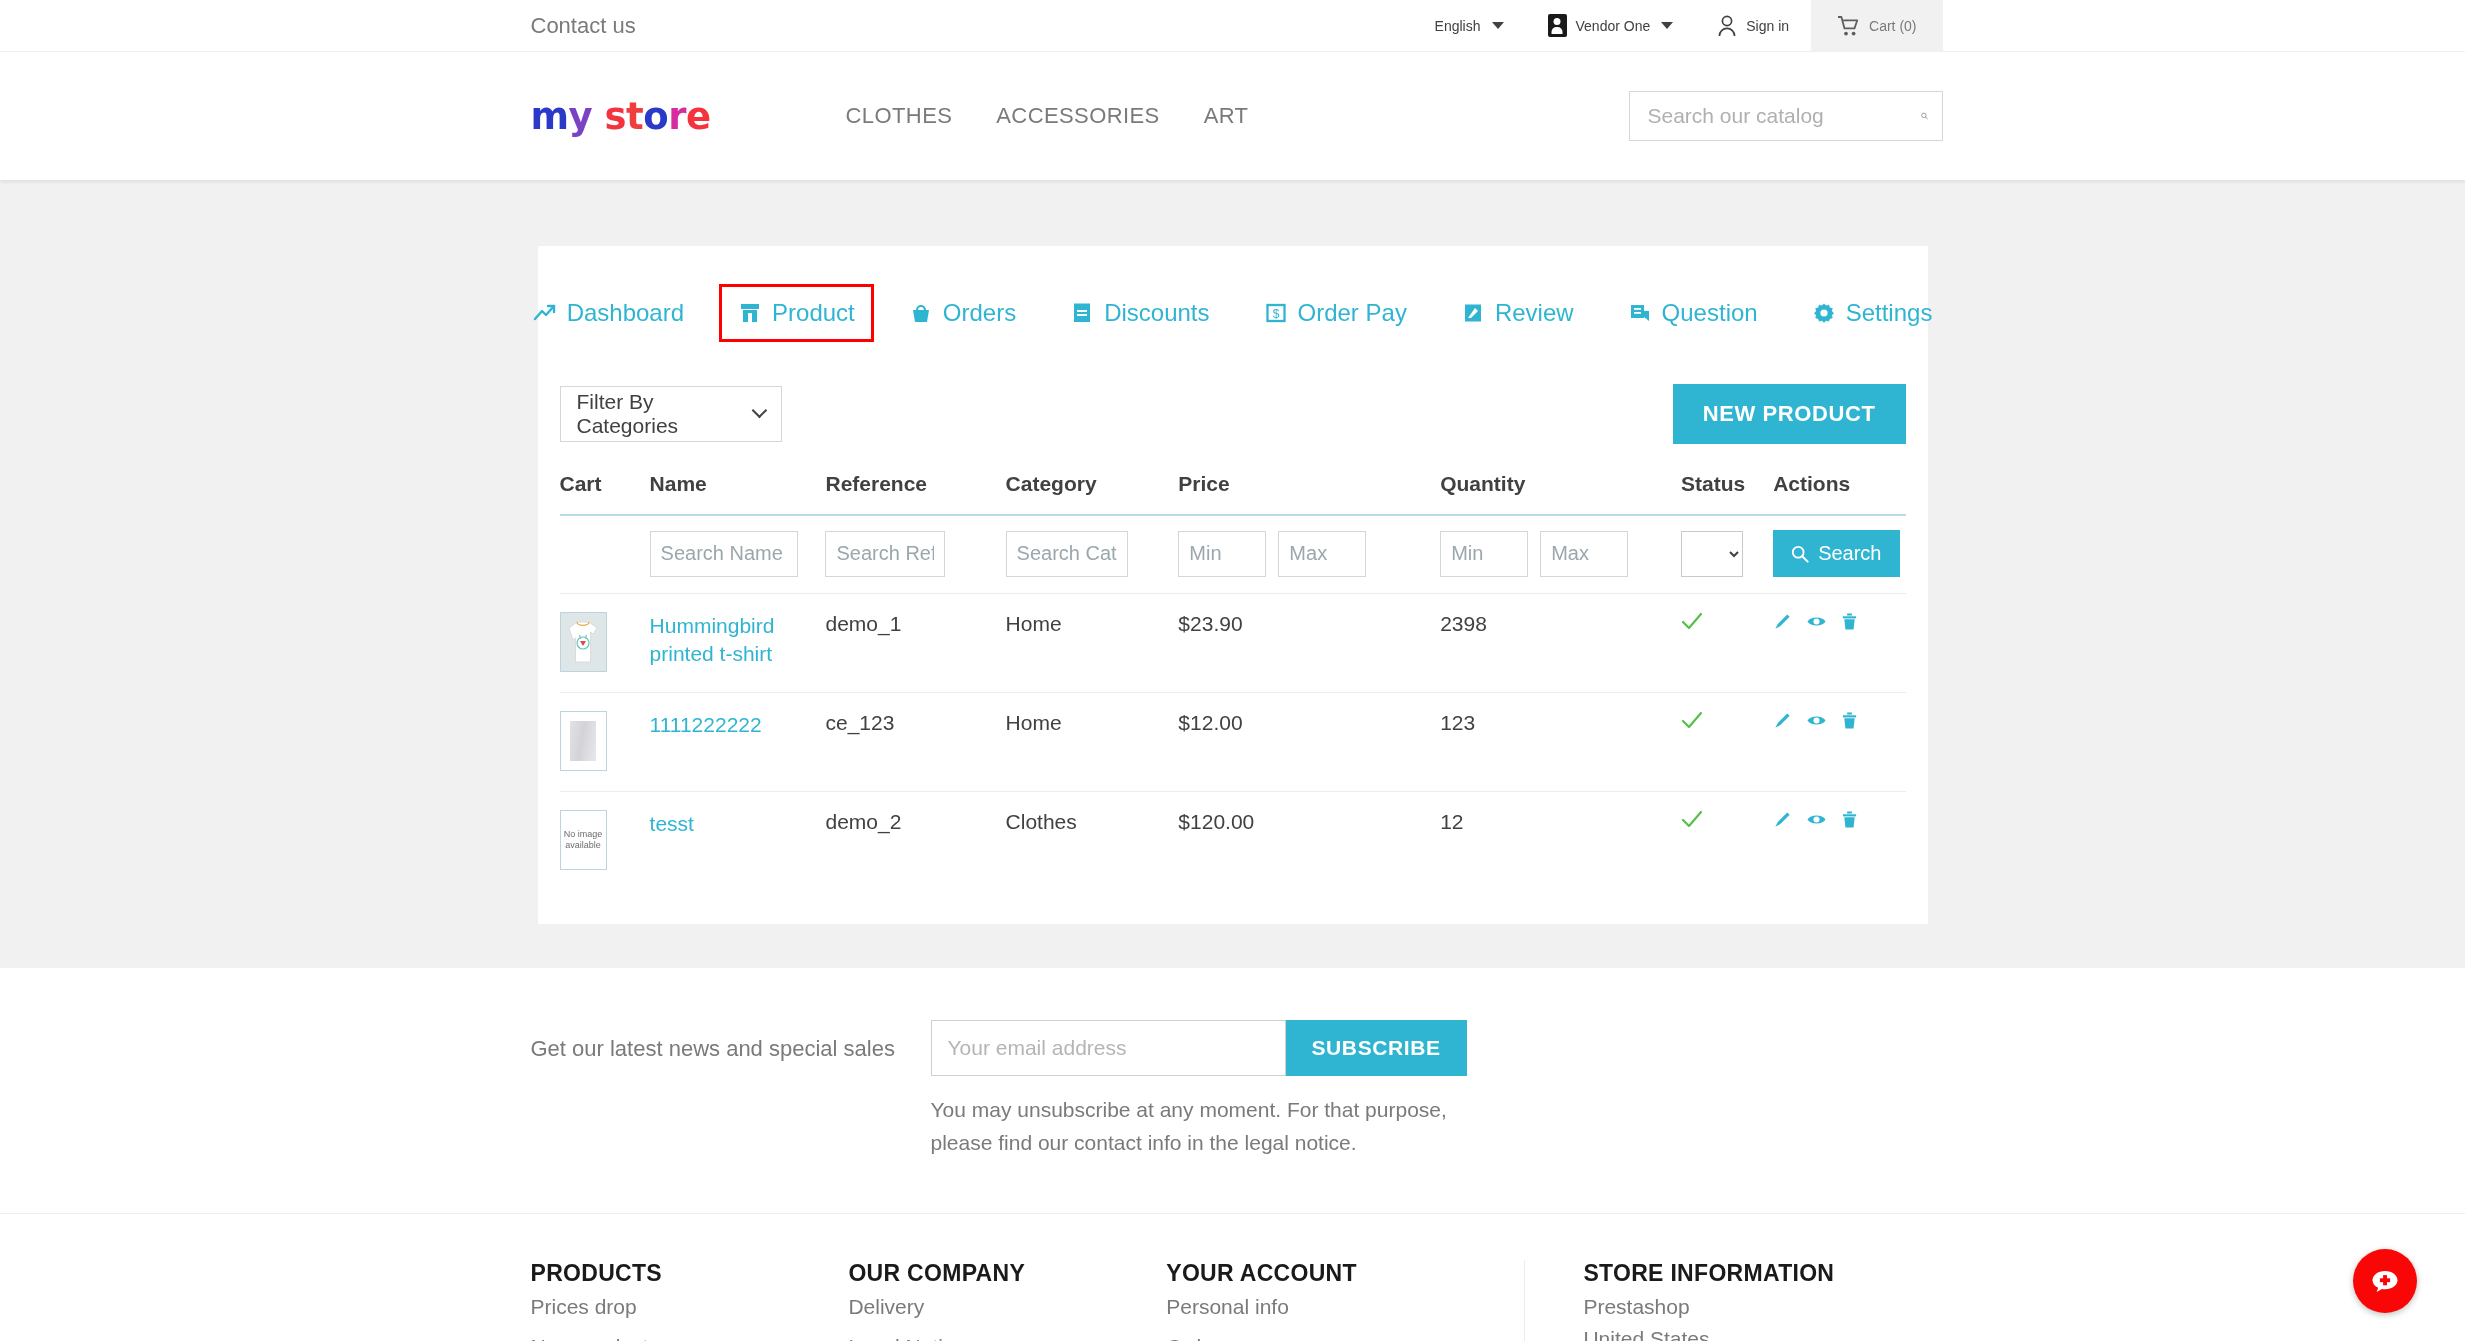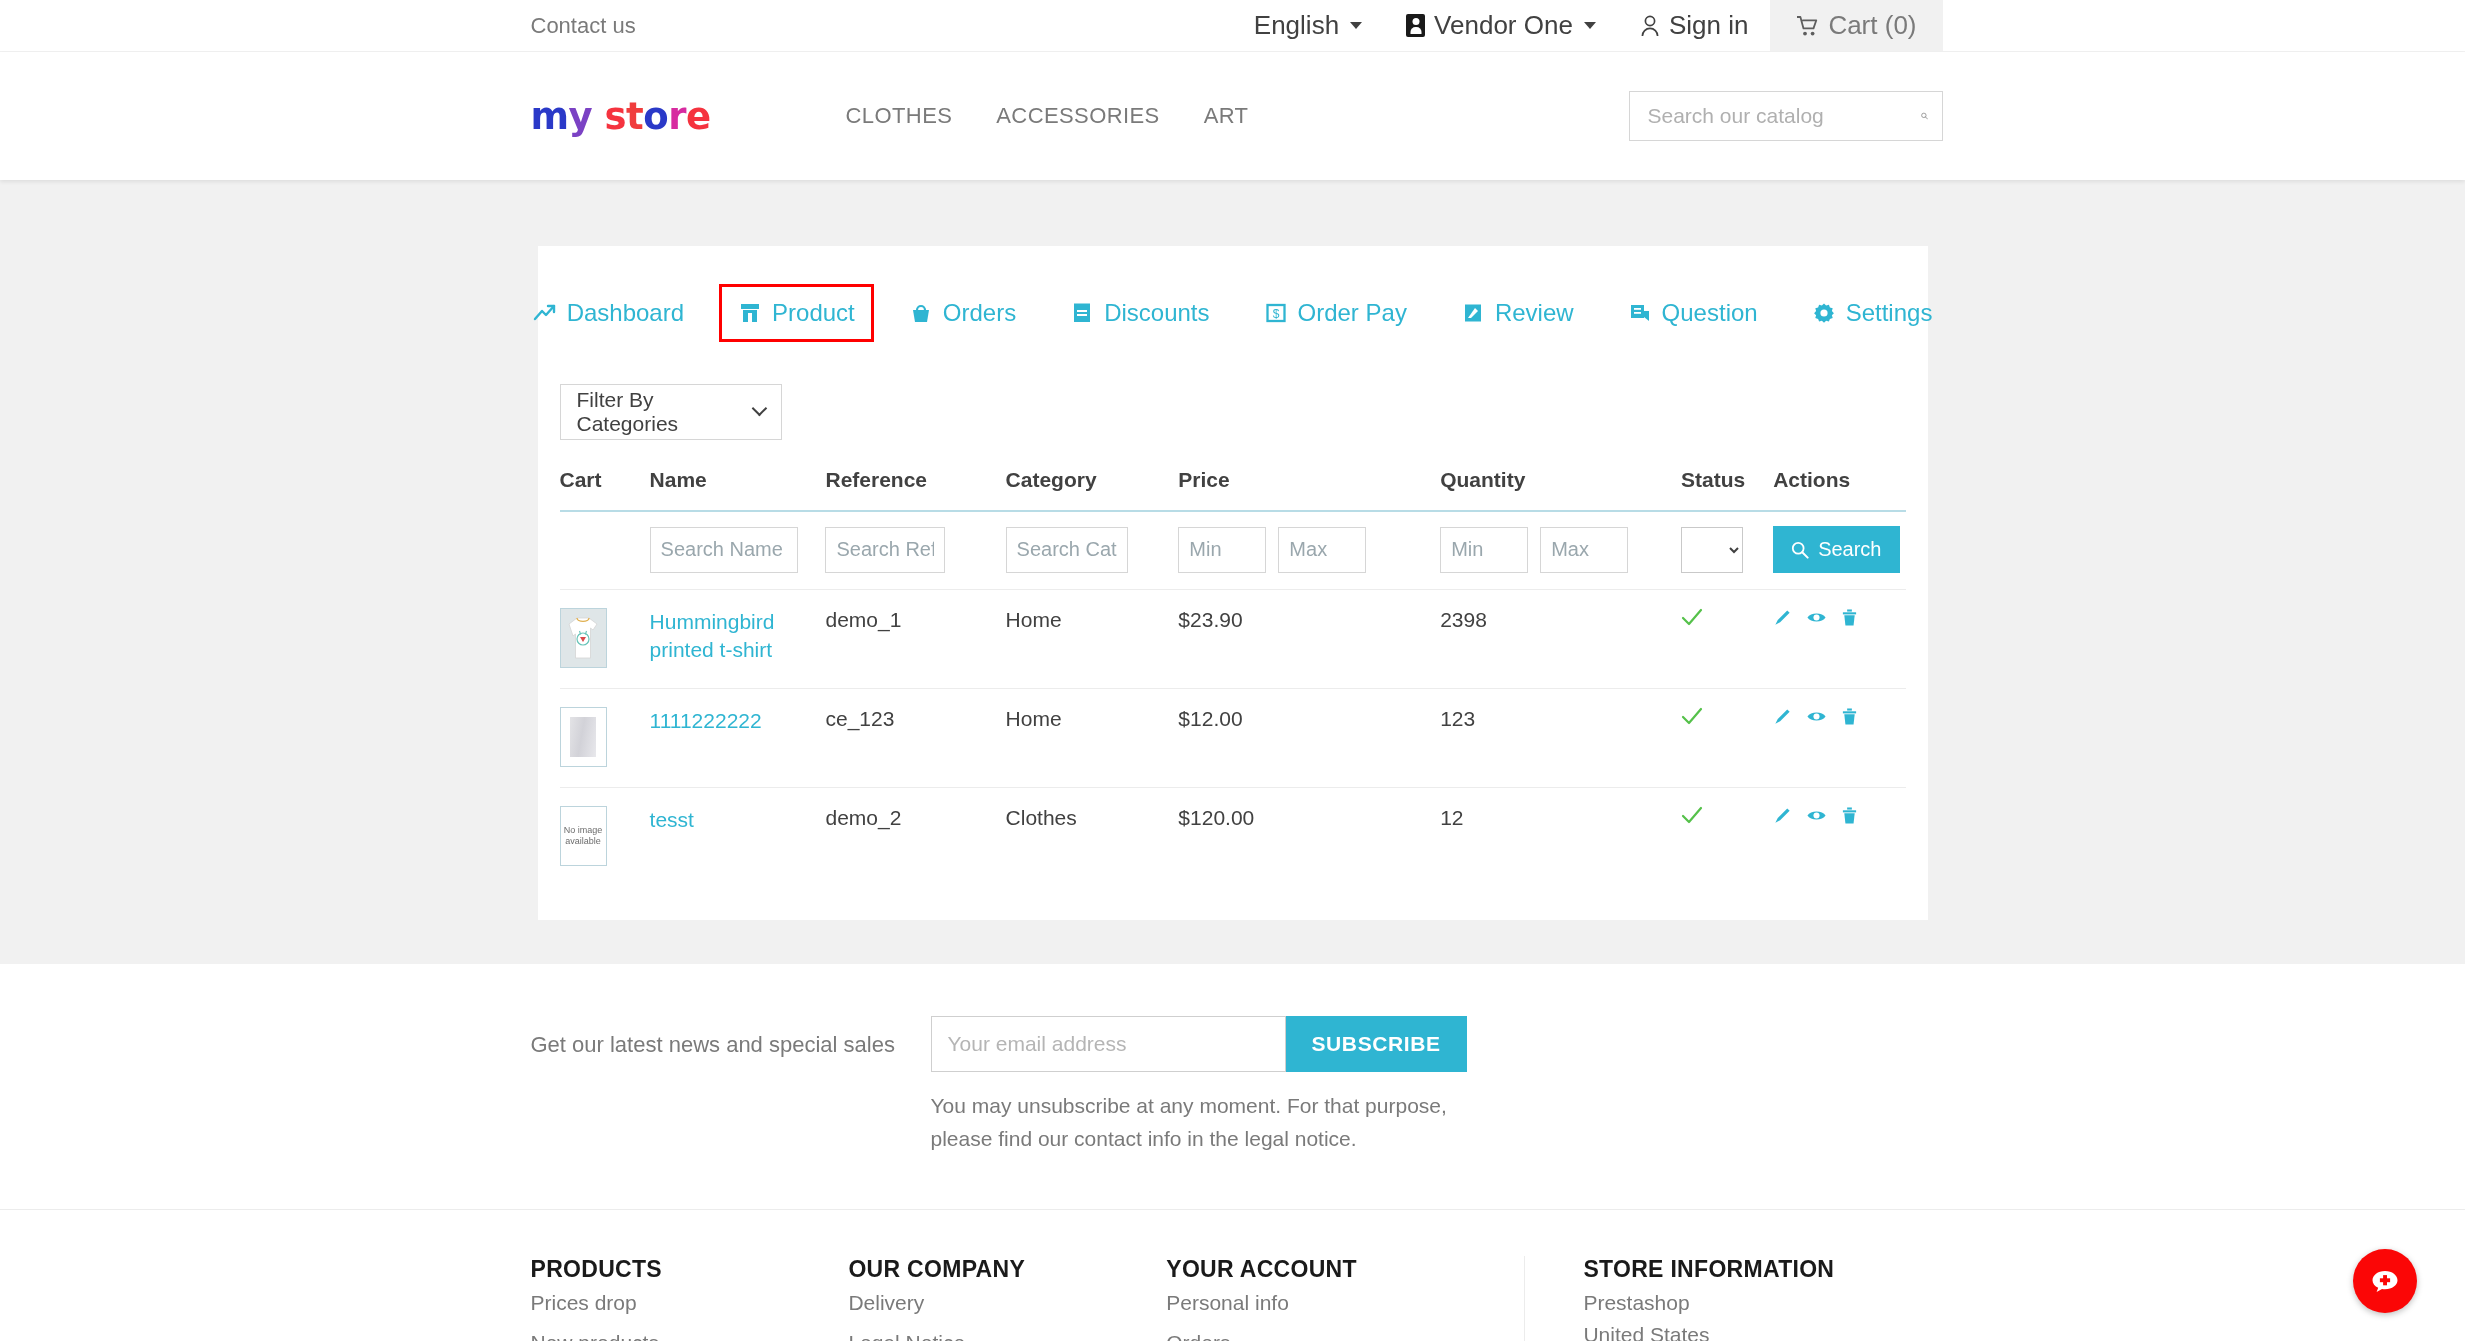--- a/index.html
+++ b/index.html
@@ -40,21 +40,21 @@
   .topbar-right {
     display: flex;
     align-items: stretch;
     height: 52px;
   }
   .topbar-item {
     display: flex;
     align-items: center;
     gap: 9px;
     color: #414141;
-    font-size: 26px;
+    font-size: 14px;
     padding: 0 22px;
     cursor: pointer;
     white-space: nowrap;
   }
   .topbar-item.cart {
     background: #f1f1f1;
     color: #7a7a7a;
     padding: 0 26px;
   }
   .caret {
@@ -580,20 +580,21 @@
           </svg>
           <span>Settings</span>
         </div>
       </div>
 
       <div class="filterbar">
         <div class="filter-select">
           <span>Filter By Categories</span>
           <span class="chev"></span>
         </div>
+        <button class="btn-new">NEW PRODUCT</button>
       </div>
 
       <table class="products">
         <thead>
           <tr>
             <th class="col-image">Cart</th>
             <th class="col-name">Name</th>
             <th class="col-ref">Reference</th>
             <th class="col-cat">Category</th>
             <th class="col-price">Price</th>

